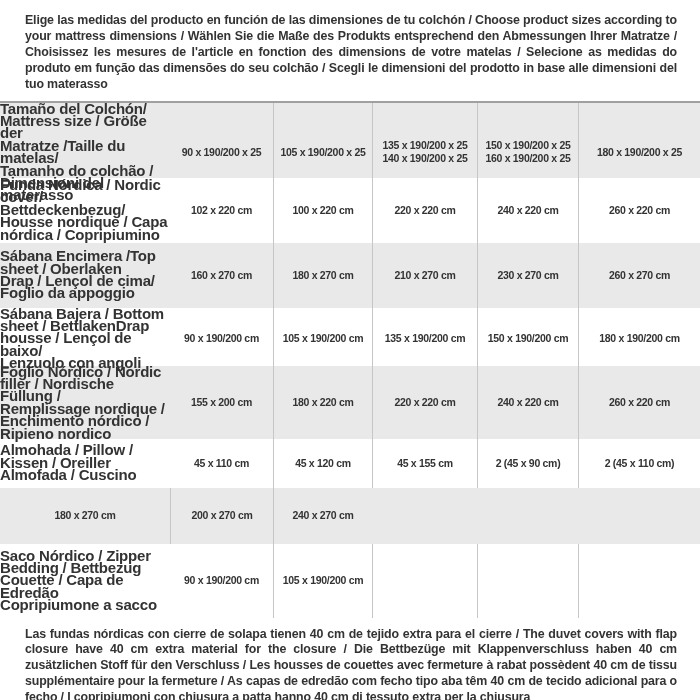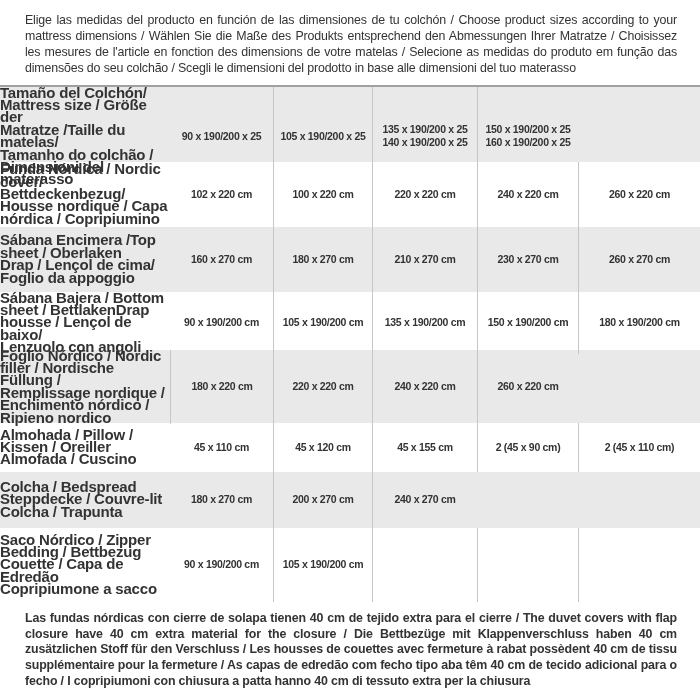--- a/index.html
+++ b/index.html
@@ -12,21 +12,21 @@
   html,body{margin:0;padding:0;}
   body{
     width:700px;height:700px;overflow:hidden;
     background:var(--page-bg);
     font-family:"Liberation Sans", sans-serif;
     color:var(--text-color);
     -webkit-font-smoothing:antialiased;
   }
   .intro{
     margin:13px 23px 0 25px;
-    font-size:12.4px;line-height:15.9px;font-weight:400;
+    font-size:12.4px;line-height:15.9px;font-weight:700;
     letter-spacing:-0.15px;
     text-align:justify;
   }
   .size-table{
     margin-top:8px;
     width:700px;
     border-top:2px solid var(--table-top-border);
   }
   .trow{
     display:grid;
@@ -72,20 +72,21 @@
 Mattress size / Größe der
 Matratze /Taille du matelas/
 Tamanho do colchão /
 Dimensioni del materasso</div>
       <div class="cell">90 x 190/200 x 25</div>
       <div class="cell divided">105 x 190/200 x 25</div>
       <div class="cell divided">135 x 190/200 x 25
 140 x 190/200 x 25</div>
       <div class="cell divided">150 x 190/200 x 25
 160 x 190/200 x 25</div>
+      <div class="cell divided">180 x 190/200 x 25</div>
     </div>
 
     <div class="trow r1">
       <div class="cell label">Funda Nórdica /  Nordic
 cover/ Bettdeckenbezug/
 Housse nordique  / Capa
 nórdica / Copripiumino</div>
       <div class="cell">102 x 220 cm</div>
       <div class="cell divided">100 x 220 cm</div>
       <div class="cell divided">220 x 220 cm</div>
@@ -116,41 +117,39 @@
       <div class="cell divided">150 x 190/200 cm</div>
       <div class="cell divided">180 x 190/200 cm</div>
     </div>
 
     <div class="trow shaded r4">
       <div class="cell label">Foglio Nórdico / Nordic
 filler / Nordische Füllung /
 Remplissage nordique /
 Enchimento nórdico /
 Ripieno nordico</div>
+      <div class="cell">155 x 200 cm</div>
       <div class="cell divided">180 x 220 cm</div>
       <div class="cell divided">220 x 220 cm</div>
       <div class="cell divided">240 x 220 cm</div>
       <div class="cell divided">260 x 220 cm</div>
     </div>
 
     <div class="trow r5">
       <div class="cell label">Almohada  / Pillow /
 Kissen / Oreiller
 Almofada / Cuscino</div>
       <div class="cell">45 x 110 cm</div>
       <div class="cell divided">45 x 120 cm</div>
       <div class="cell divided">45 x 155 cm</div>
       <div class="cell divided">2 (45 x 90 cm)</div>
       <div class="cell divided">2 (45 x 110 cm)</div>
     </div>
 
     <div class="trow shaded r6">
-      <div class="cell label">Colcha / Bedspread
-Steppdecke / Couvre-lit
-Colcha / Trapunta</div>
       <div class="cell">180 x 270 cm</div>
       <div class="cell divided">200 x 270 cm</div>
       <div class="cell divided">240 x 270 cm</div>
     </div>
 
     <div class="trow r7">
       <div class="cell label">Saco Nórdico / Zipper
 Bedding / Bettbezug
 Couette  / Capa de Edredão
 Copripiumone a sacco</div>

